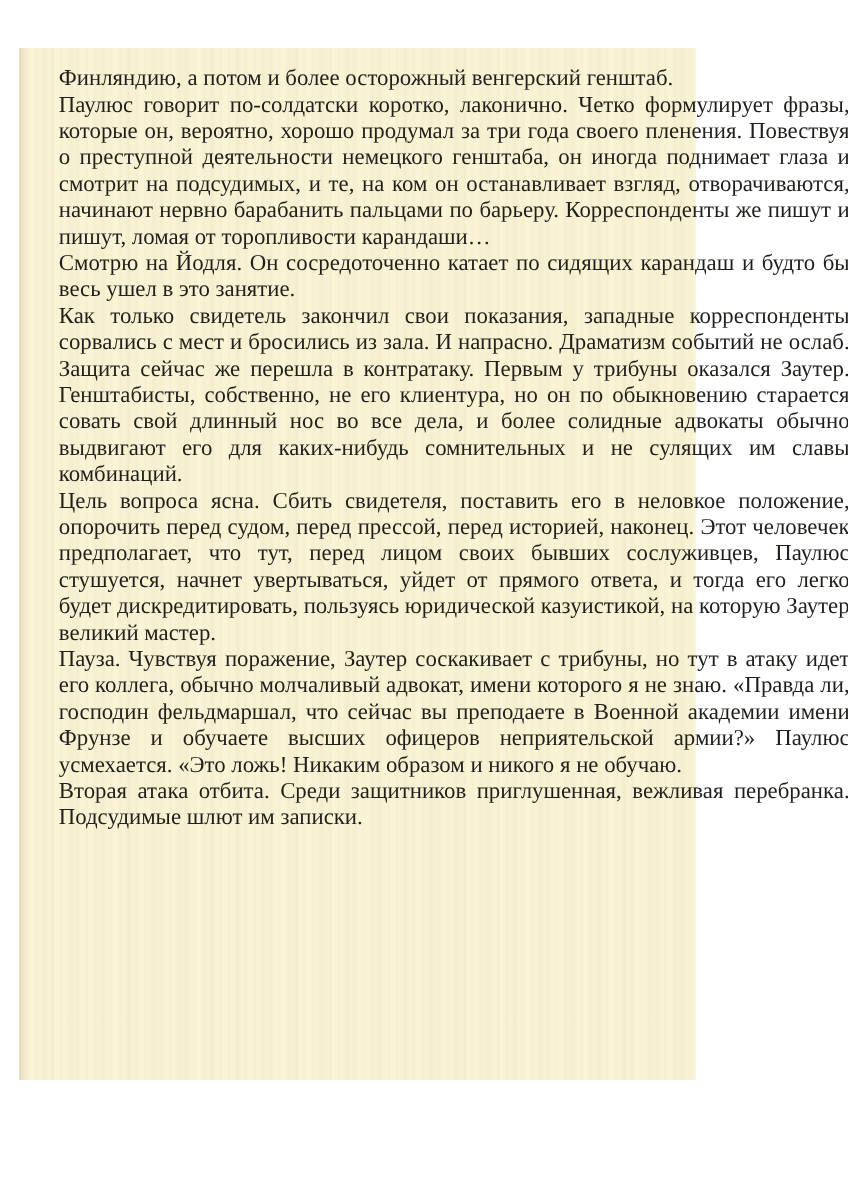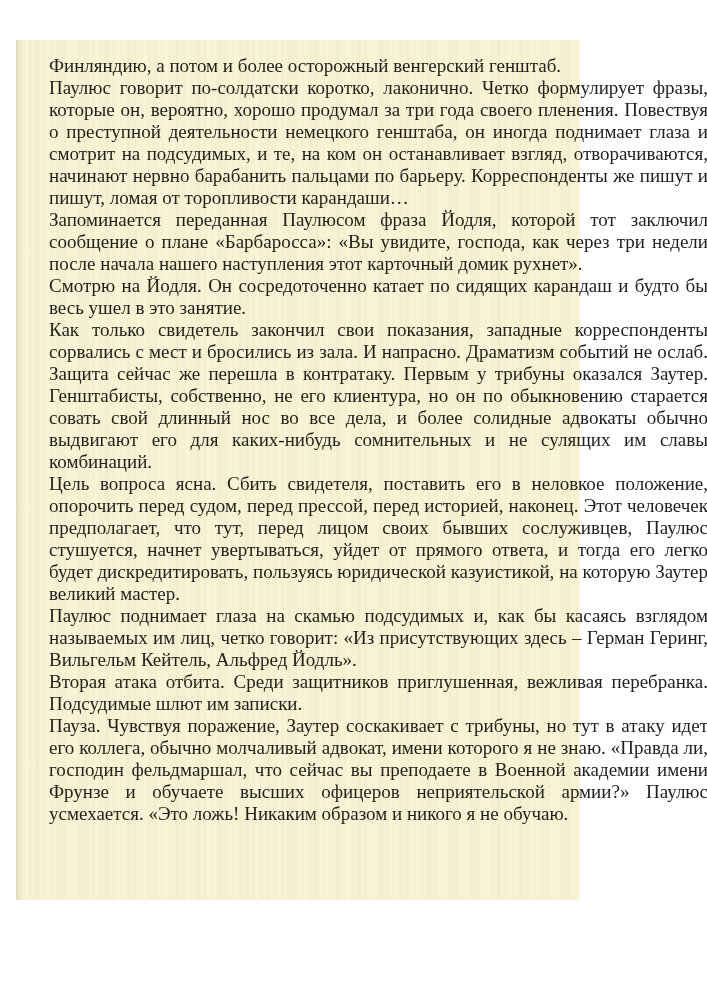--- a/index.html
+++ b/index.html
@@ -65,22 +65,20 @@
     background: #ffffff;
   }
 </style>
 </head>
 <body>
 
 <div class="book-page">
   <div class="text-block">
       <p>Финляндию, а потом и более осторожный венгерский генштаб.</p>
       <p>Паулюс говорит по-солдатски коротко, лаконично. Четко формулирует фразы, которые он, вероятно, хорошо продумал за три года своего пленения. Повествуя о преступной деятельности немецкого генштаба, он иногда поднимает глаза и смотрит на подсудимых, и те, на ком он останавливает взгляд, отворачиваются, начинают нервно барабанить пальцами по барьеру. Корреспонденты же пишут и пишут, ломая от торопливости карандаши…</p>
-      <p>Запоминается переданная Паулюсом фраза Йодля, которой тот заключил сообщение о плане «Барбаросса»: «Вы увидите, господа, как через три недели после начала нашего наступления этот карточный домик рухнет».</p>
       <p>Смотрю на Йодля. Он сосредоточенно катает по сидящих карандаш и будто бы весь ушел в это занятие.</p>
       <p>Как только свидетель закончил свои показания, западные корреспонденты сорвались с мест и бросились из зала. И напрасно. Драматизм событий не ослаб. Защита сейчас же перешла в контратаку. Первым у трибуны оказался Заутер. Генштабисты, собственно, не его клиентура, но он по обыкновению старается совать свой длинный нос во все дела, и более солидные адвокаты обычно выдвигают его для каких-нибудь сомнительных и не сулящих им славы комбинаций.</p>
       <p>Цель вопроса ясна. Сбить свидетеля, поставить его в неловкое положение, опорочить перед судом, перед прессой, перед историей, наконец. Этот человечек предполагает, что тут, перед лицом своих бывших сослуживцев, Паулюс стушуется, начнет увертываться, уйдет от прямого ответа, и тогда его легко будет дискредитировать, пользуясь юридической казуистикой, на которую Заутер великий мастер.</p>
-      <p>Паулюс поднимает глаза на скамью подсудимых и, как бы касаясь взглядом называемых им лиц, четко говорит: «Из присутствующих здесь – Герман Геринг, Вильгельм Кейтель, Альфред Йодль».</p>
+      <p>Пауза. Чувствуя поражение, Заутер соскакивает с трибуны, но тут в атаку идет его коллега, обычно молчаливый адвокат, имени которого я не знаю. «Правда ли, господин фельдмаршал, что сейчас вы преподаете в Военной академии имени Фрунзе и обучаете высших офицеров неприятельской армии?» Паулюс усмехается. «Это ложь! Никаким образом и никого я не обучаю.</p>
       <p>Вторая атака отбита. Среди защитников приглушенная, вежливая перебранка. Подсудимые шлют им записки.</p>
-      <p>Пауза. Чувствуя поражение, Заутер соскакивает с трибуны, но тут в атаку идет его коллега, обычно молчаливый адвокат, имени которого я не знаю. «Правда ли, господин фельдмаршал, что сейчас вы преподаете в Военной академии имени Фрунзе и обучаете высших офицеров неприятельской армии?» Паулюс усмехается. «Это ложь! Никаким образом и никого я не обучаю.</p>
     </div>
 </div>
 <div class="bottom-white"></div>
 
 </body></html>

